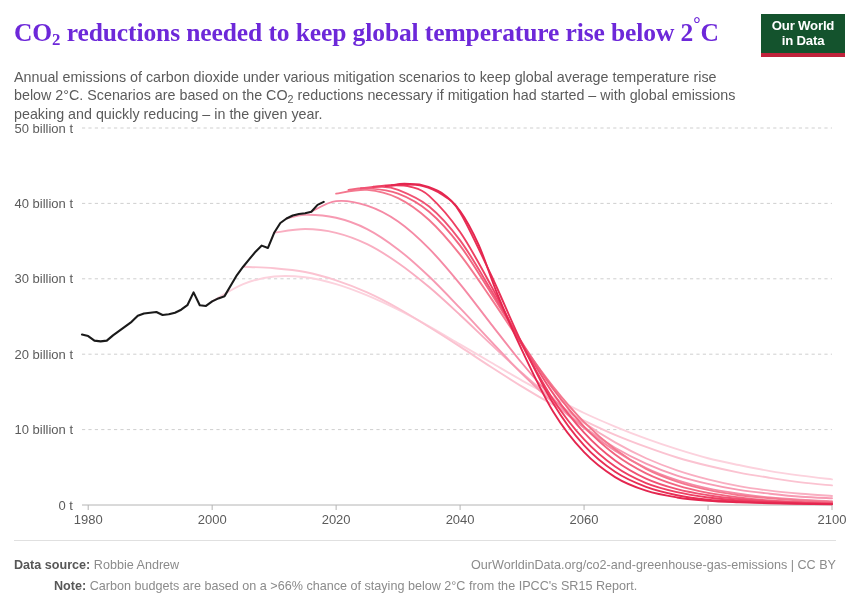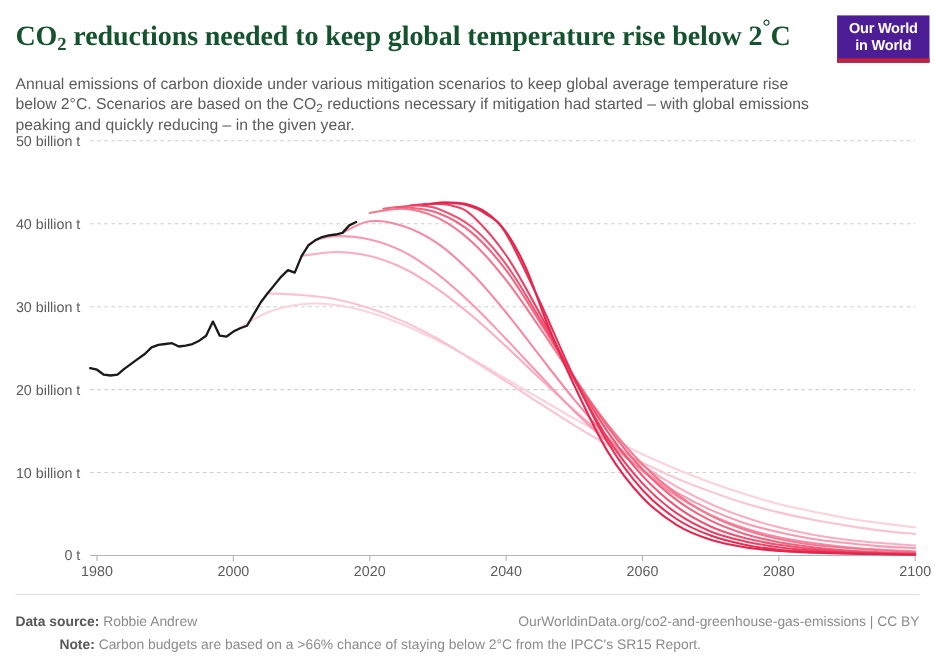--- a/index.html
+++ b/index.html
@@ -28,21 +28,21 @@
     position: absolute;
     left: 14px;
     top: 10px;
     width: 740px;
   }
   .chart-title {
     font-family: "Liberation Serif", serif;
     font-size: 25.5px;
     font-weight: 700;
     line-height: 30px;
-    color: #14532d;
+    color: #6d28d9;
     letter-spacing: -0.1px;
     margin: 0;
     white-space: nowrap;
   }
   .chart-title sub {
     font-size: 0.66em;
     vertical-align: baseline;
     position: relative;
     top: 4px;
   }
@@ -67,21 +67,21 @@
     top: 3px;
   }
 
   
   .owid-logo {
     position: absolute;
     right: 5px;
     top: 14px;
     width: 84px;
     height: 43px;
-    background: #4c1d95;
+    background: #14532d;
     border-bottom: 4px solid #c0223b;
     box-sizing: border-box;
     color: #ffffff;
     text-align: center;
     font-family: "Liberation Sans", sans-serif;
     font-size: 13.2px;
     font-weight: 700;
     line-height: 15px;
     padding-top: 4px;
     letter-spacing: -0.2px;
@@ -168,21 +168,21 @@
 
 <div id="page">
 
   <div class="header">
     <h1 class="chart-title"><span>CO</span><sub>2</sub><span> reductions needed to keep global temperature rise below 2</span><span class="deg">°</span><span>C</span></h1>
     <p class="chart-subtitle"><span>Annual emissions of carbon dioxide under various mitigation scenarios to keep global average temperature rise below 2°C. Scenarios are based on the CO</span><sub>2</sub><span> reductions necessary if mitigation had started – with global emissions peaking and quickly reducing – in the given year.</span></p>
   </div>
 
   <div class="owid-logo">
     <span class="l1">Our World</span>
-    <span class="l2">in World</span>
+    <span class="l2">in Data</span>
   </div>
 
   <div class="chart-wrap">
     <svg class="plot" id="plot-svg" width="850" height="425" viewBox="0 0 850 425">
       <g id="gridlines">
           <line x1="82" x2="832" y1="321.6" y2="321.6" class="gridline"></line>
           <line x1="82" x2="832" y1="246.2" y2="246.2" class="gridline"></line>
           <line x1="82" x2="832" y1="170.8" y2="170.8" class="gridline"></line>
           <line x1="82" x2="832" y1="95.39999999999998" y2="95.39999999999998" class="gridline"></line>
           <line x1="82" x2="832" y1="20" y2="20" class="gridline"></line>

